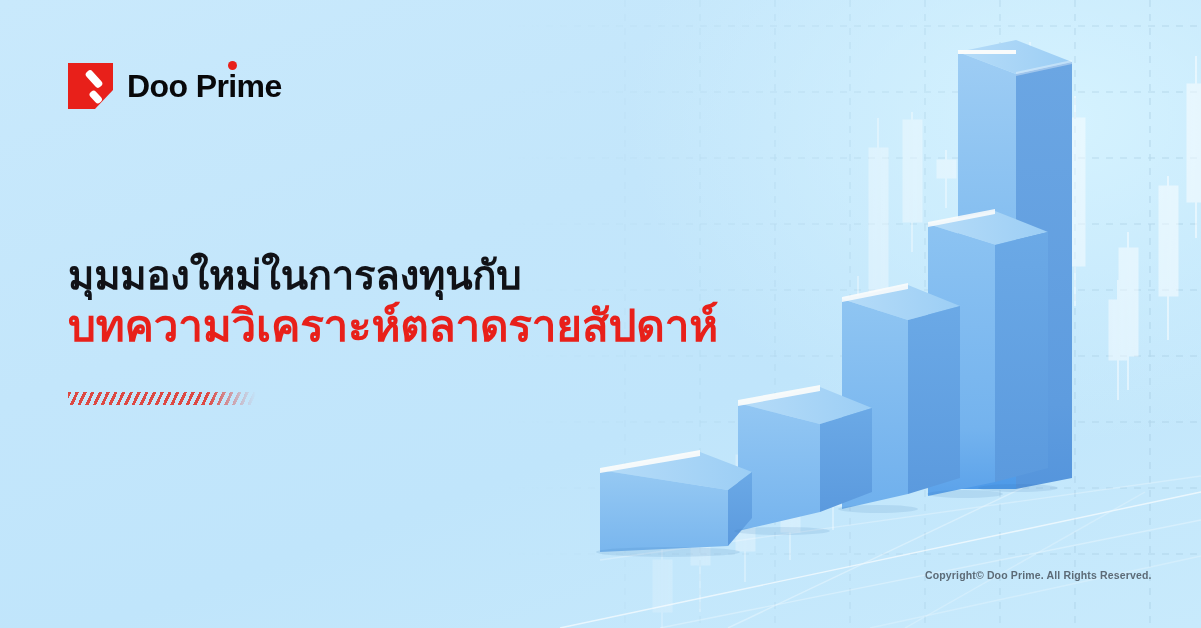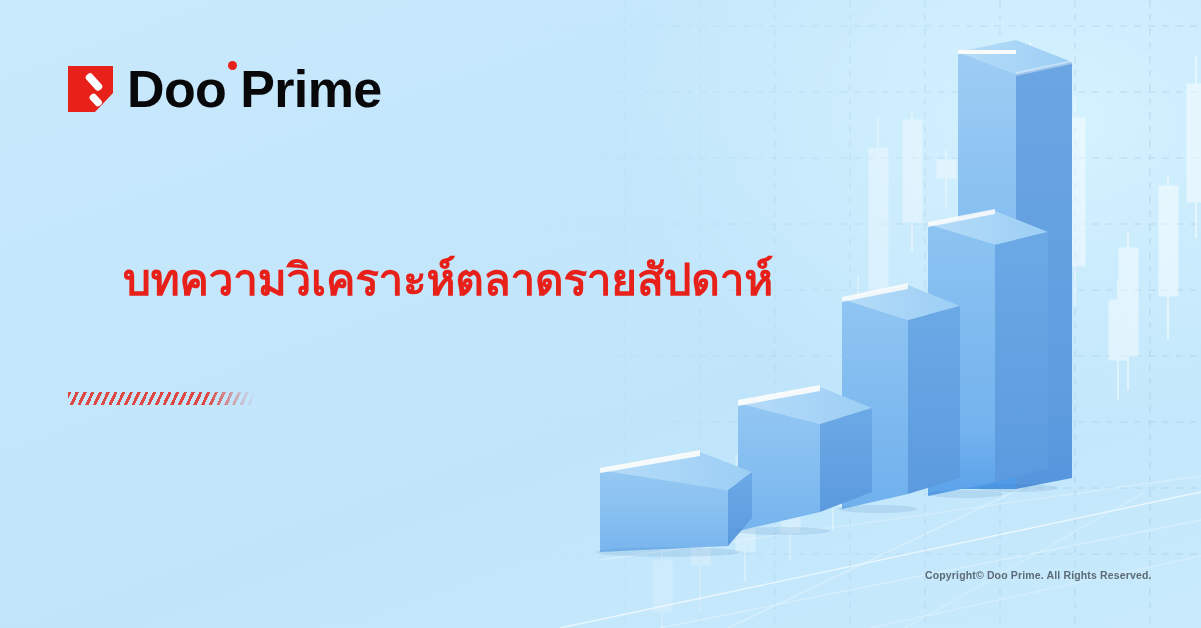--- a/index.html
+++ b/index.html
@@ -16,37 +16,37 @@
   }
 
   
   .bg-layer{position:absolute;inset:0;}
   .bg-svg{position:absolute;top:0;left:0;}
 
   
   .logo{position:absolute;left:68px;top:63px;display:flex;align-items:center;gap:14px;}
   .logo-mark{width:45px;height:46px;position:relative;}
   .logo-word{
-    font-size:52px;font-weight:700;letter-spacing:-.6px;color:#08080a;
+    font-size:32px;font-weight:700;letter-spacing:-.6px;color:#08080a;
     line-height:1;position:relative;white-space:nowrap;
   }
   .logo-dot{
     position:absolute;width:9px;height:9px;border-radius:50%;background:#e8201a;
     left:160px;top:-2px;
   }
 
   
   .headline{position:absolute;left:68px;top:252px;width:760px;}
   .hl-line1{
     font-size:40px;font-weight:700;color:#111217;line-height:1.16;
     letter-spacing:-.2px;white-space:nowrap;
   }
   .hl-line2{
     font-size:44px;font-weight:700;color:#e8201a;line-height:1.18;
-    letter-spacing:-.2px;white-space:nowrap;margin-top:2px;text-align:center;
+    letter-spacing:-.2px;white-space:nowrap;margin-top:2px;
   }
   .hatch{
     position:absolute;left:68px;top:392px;width:188px;height:13px;
     background:repeating-linear-gradient(
       115deg,
       #e03b33 0px, #e03b33 3px,
       rgba(224,59,51,0) 3px, rgba(224,59,51,0) 7px);
     opacity:.92;
     -webkit-mask-image:linear-gradient(90deg,#000 0%,#000 74%,rgba(0,0,0,.25) 92%,rgba(0,0,0,0) 100%);
     mask-image:linear-gradient(90deg,#000 0%,#000 74%,rgba(0,0,0,.25) 92%,rgba(0,0,0,0) 100%);
@@ -268,19 +268,20 @@
         <path d="M0 0 H45 V27 L27 46 H0 Z" fill="#e8201a"></path>
         <rect x="22" y="6" width="8" height="20" rx="3.4" fill="#ffffff" transform="rotate(-42 26 16)"></rect>
         <rect x="24" y="27" width="7.5" height="14" rx="3.2" fill="#ffffff" transform="rotate(-42 27.7 34)"></rect>
       </svg>
     </span>
     <span class="logo-word">Doo Prime</span>
     <span class="logo-dot"></span>
   </div>
 
   <div class="headline">
+    <div class="hl-line1">มุมมองใหม่ในการลงทุนกับ</div>
     <div class="hl-line2">บทความวิเคราะห์ตลาดรายสัปดาห์</div>
   </div>
   <div class="hatch"></div>
 
   <div class="copyright">Copyright© Doo Prime. All Rights Reserved.</div>
 
 </div>
 
 </body></html>

